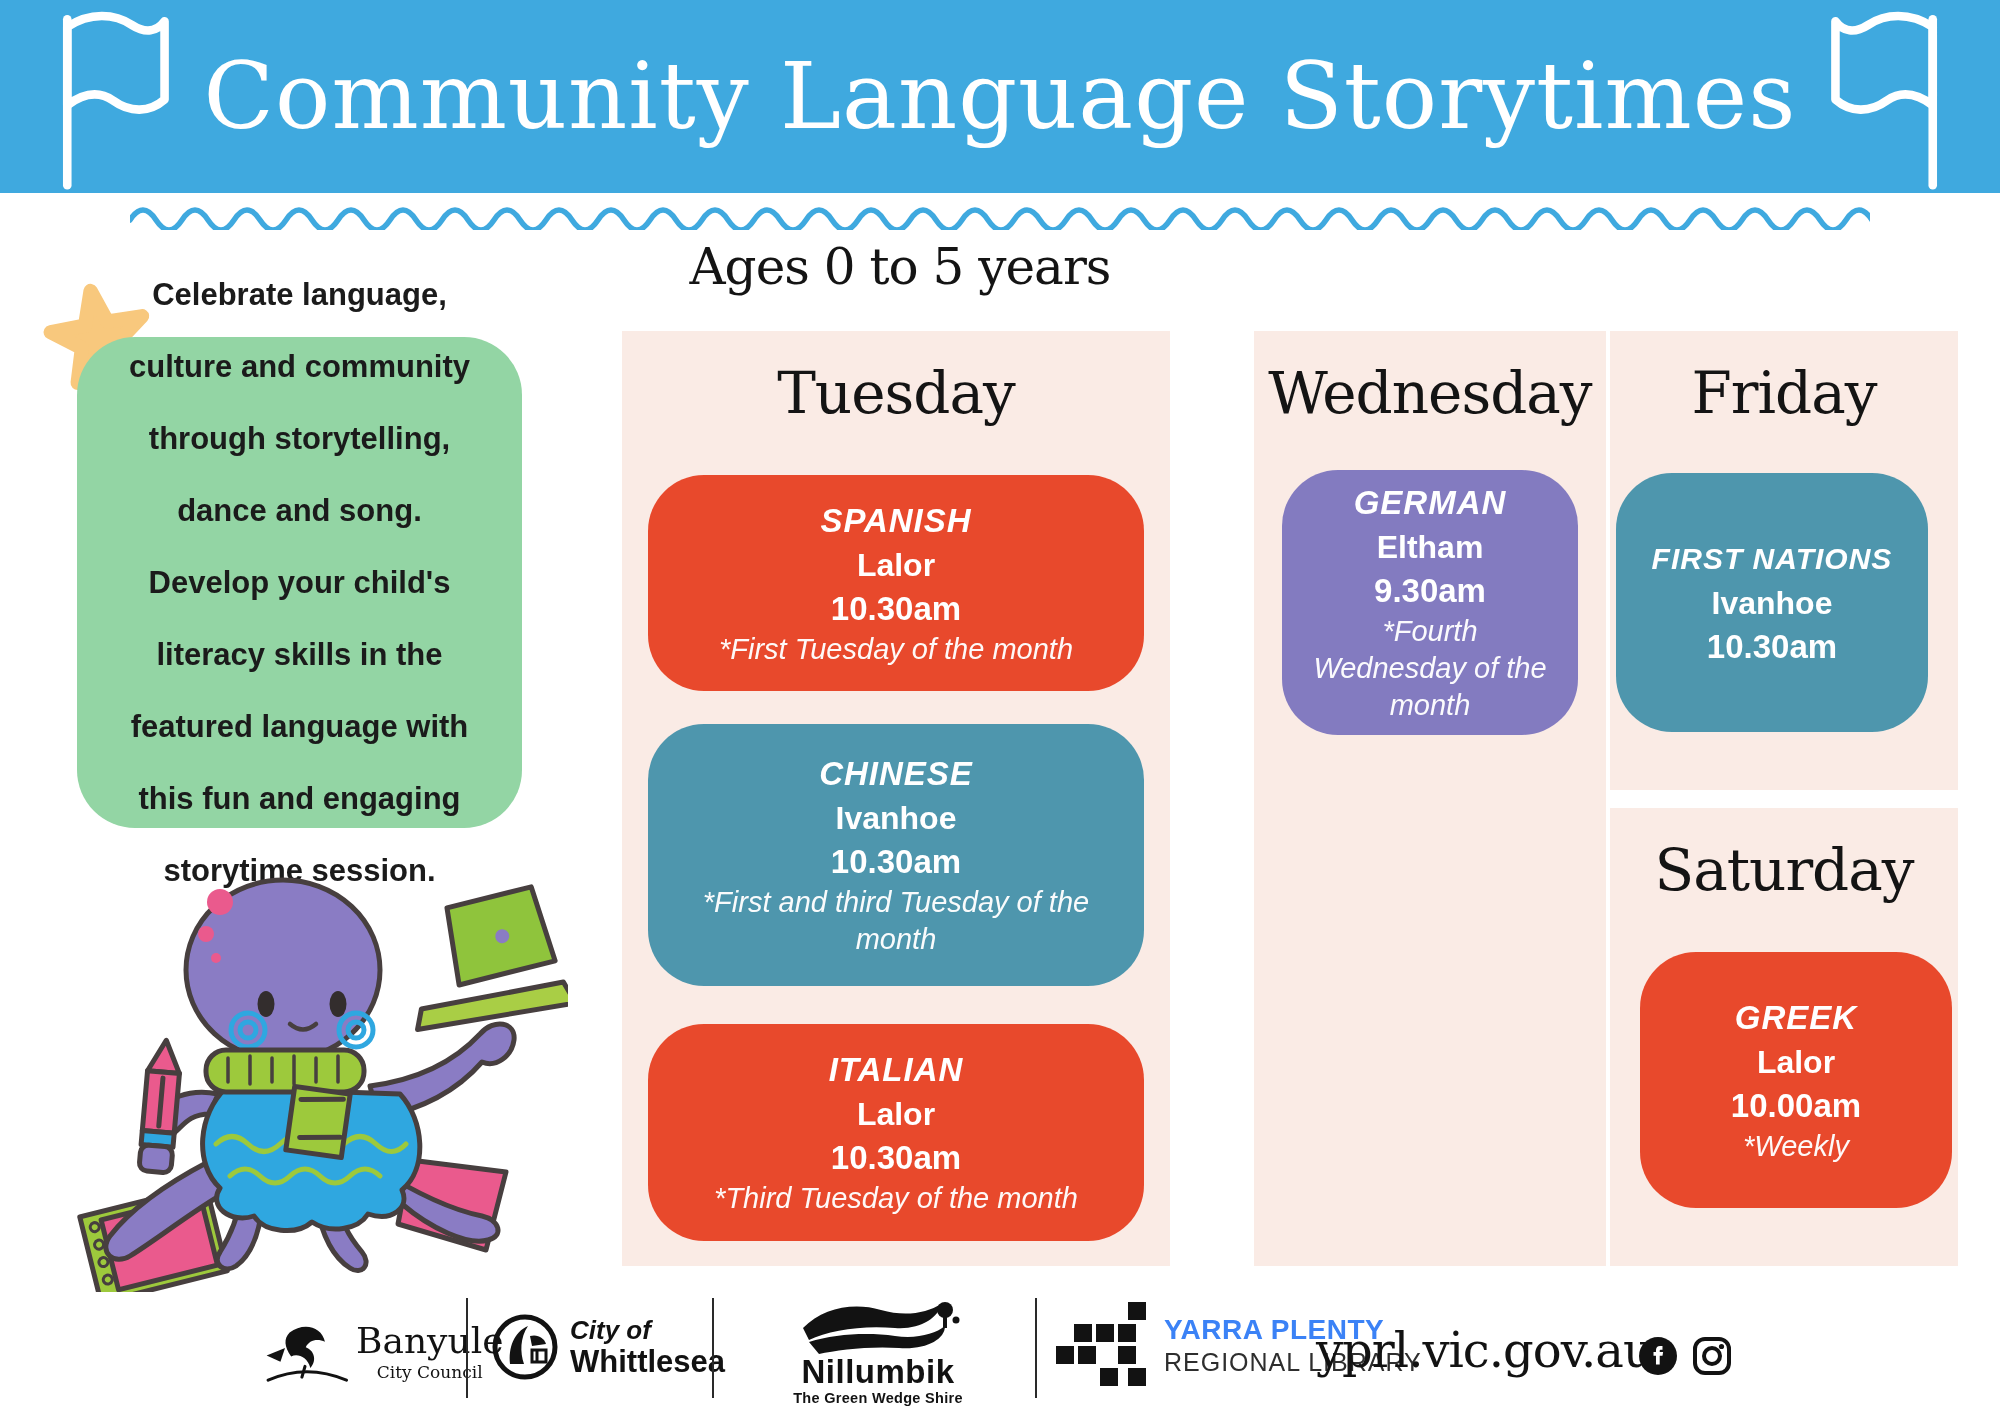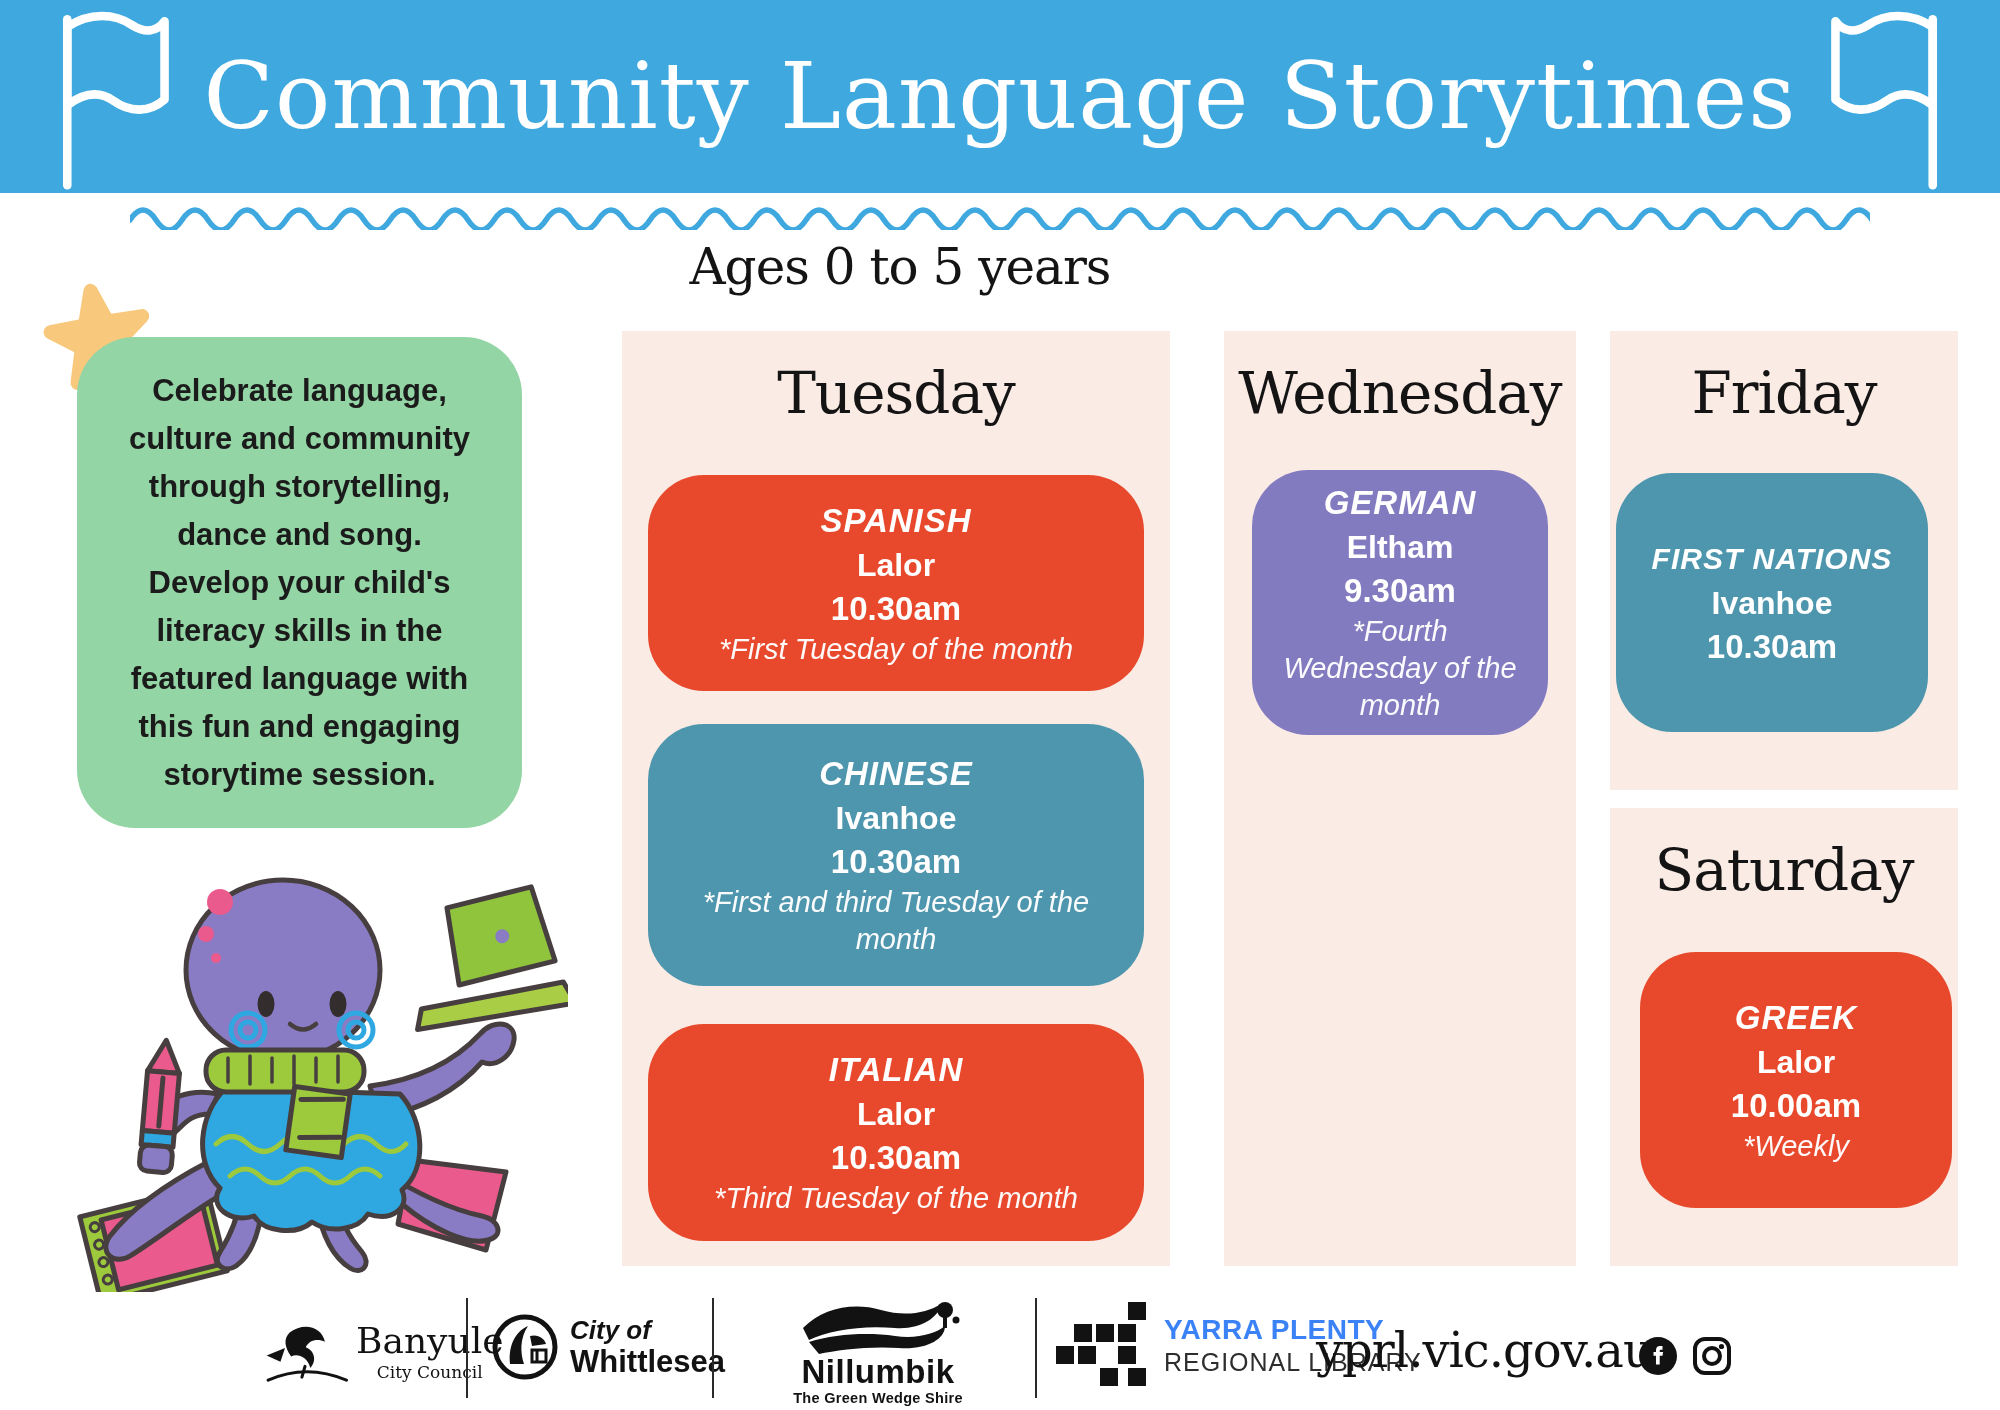--- a/index.html
+++ b/index.html
@@ -23,31 +23,31 @@
 
   .subtitle{
     left:400px;top:238px;width:1000px;text-align:center;
     font-family:"DejaVu Serif",serif;font-size:50px;color:#141414;letter-spacing:-1px;
   }
 
   
   .intro-card{
     left:77px;top:337px;width:445px;height:491px;background:#93D5A4;border-radius:58px;
     display:flex;flex-direction:column;justify-content:center;align-items:center;
-    padding:0 30px;box-sizing:border-box;
+    padding:0 30px;box-sizing:border-box;gap:24px;
   }
   .intro-line{
     font-size:31px;font-weight:bold;color:#1b1b1b;line-height:48px;text-align:center;white-space:nowrap;
   }
   .star{left:38px;top:276px;width:122px;height:122px;}
 
   
   .column{background:#FAEBE5;}
   .col-tuesday{left:622px;top:331px;width:548px;height:935px;}
-  .col-wednesday{left:1224px;top:331px;width:352px;height:935px;}
+  .col-wednesday{left:1254px;top:331px;width:352px;height:935px;}
   .col-friday{left:1610px;top:331px;width:348px;height:459px;}
   .col-saturday{left:1610px;top:808px;width:348px;height:458px;}
   .day-heading{
     width:100%;text-align:center;font-family:"DejaVu Serif",serif;font-size:58px;color:#141414;
     letter-spacing:-1px;
   }
   .heading-slot{left:0;top:28px;}
   .card{
     border-radius:56px;color:#ffffff;display:flex;flex-direction:column;justify-content:center;
     align-items:center;text-align:center;box-sizing:border-box;padding:14px 24px;

